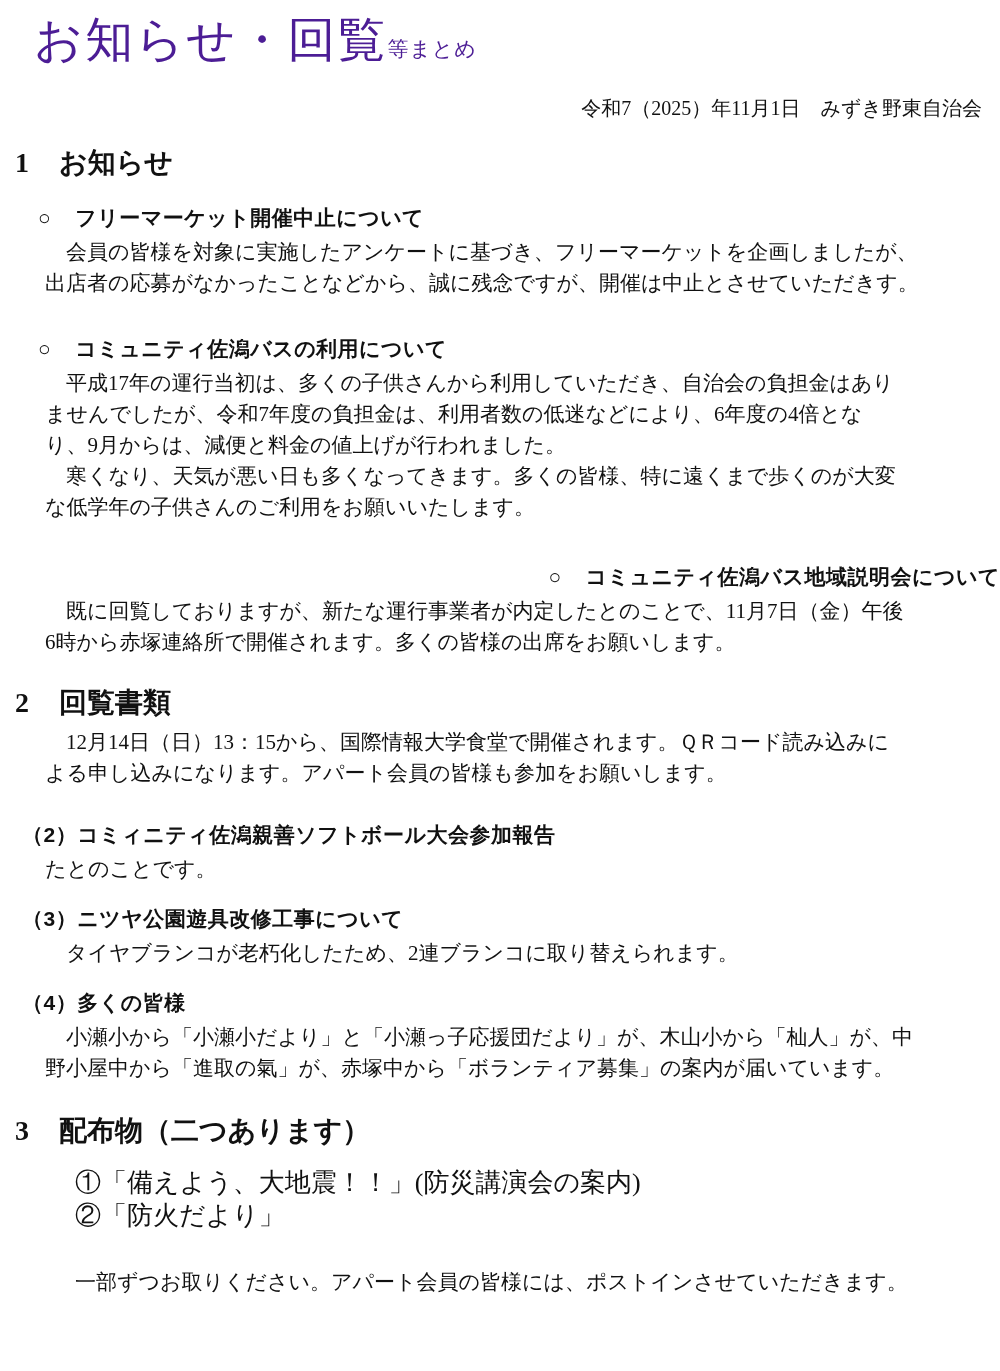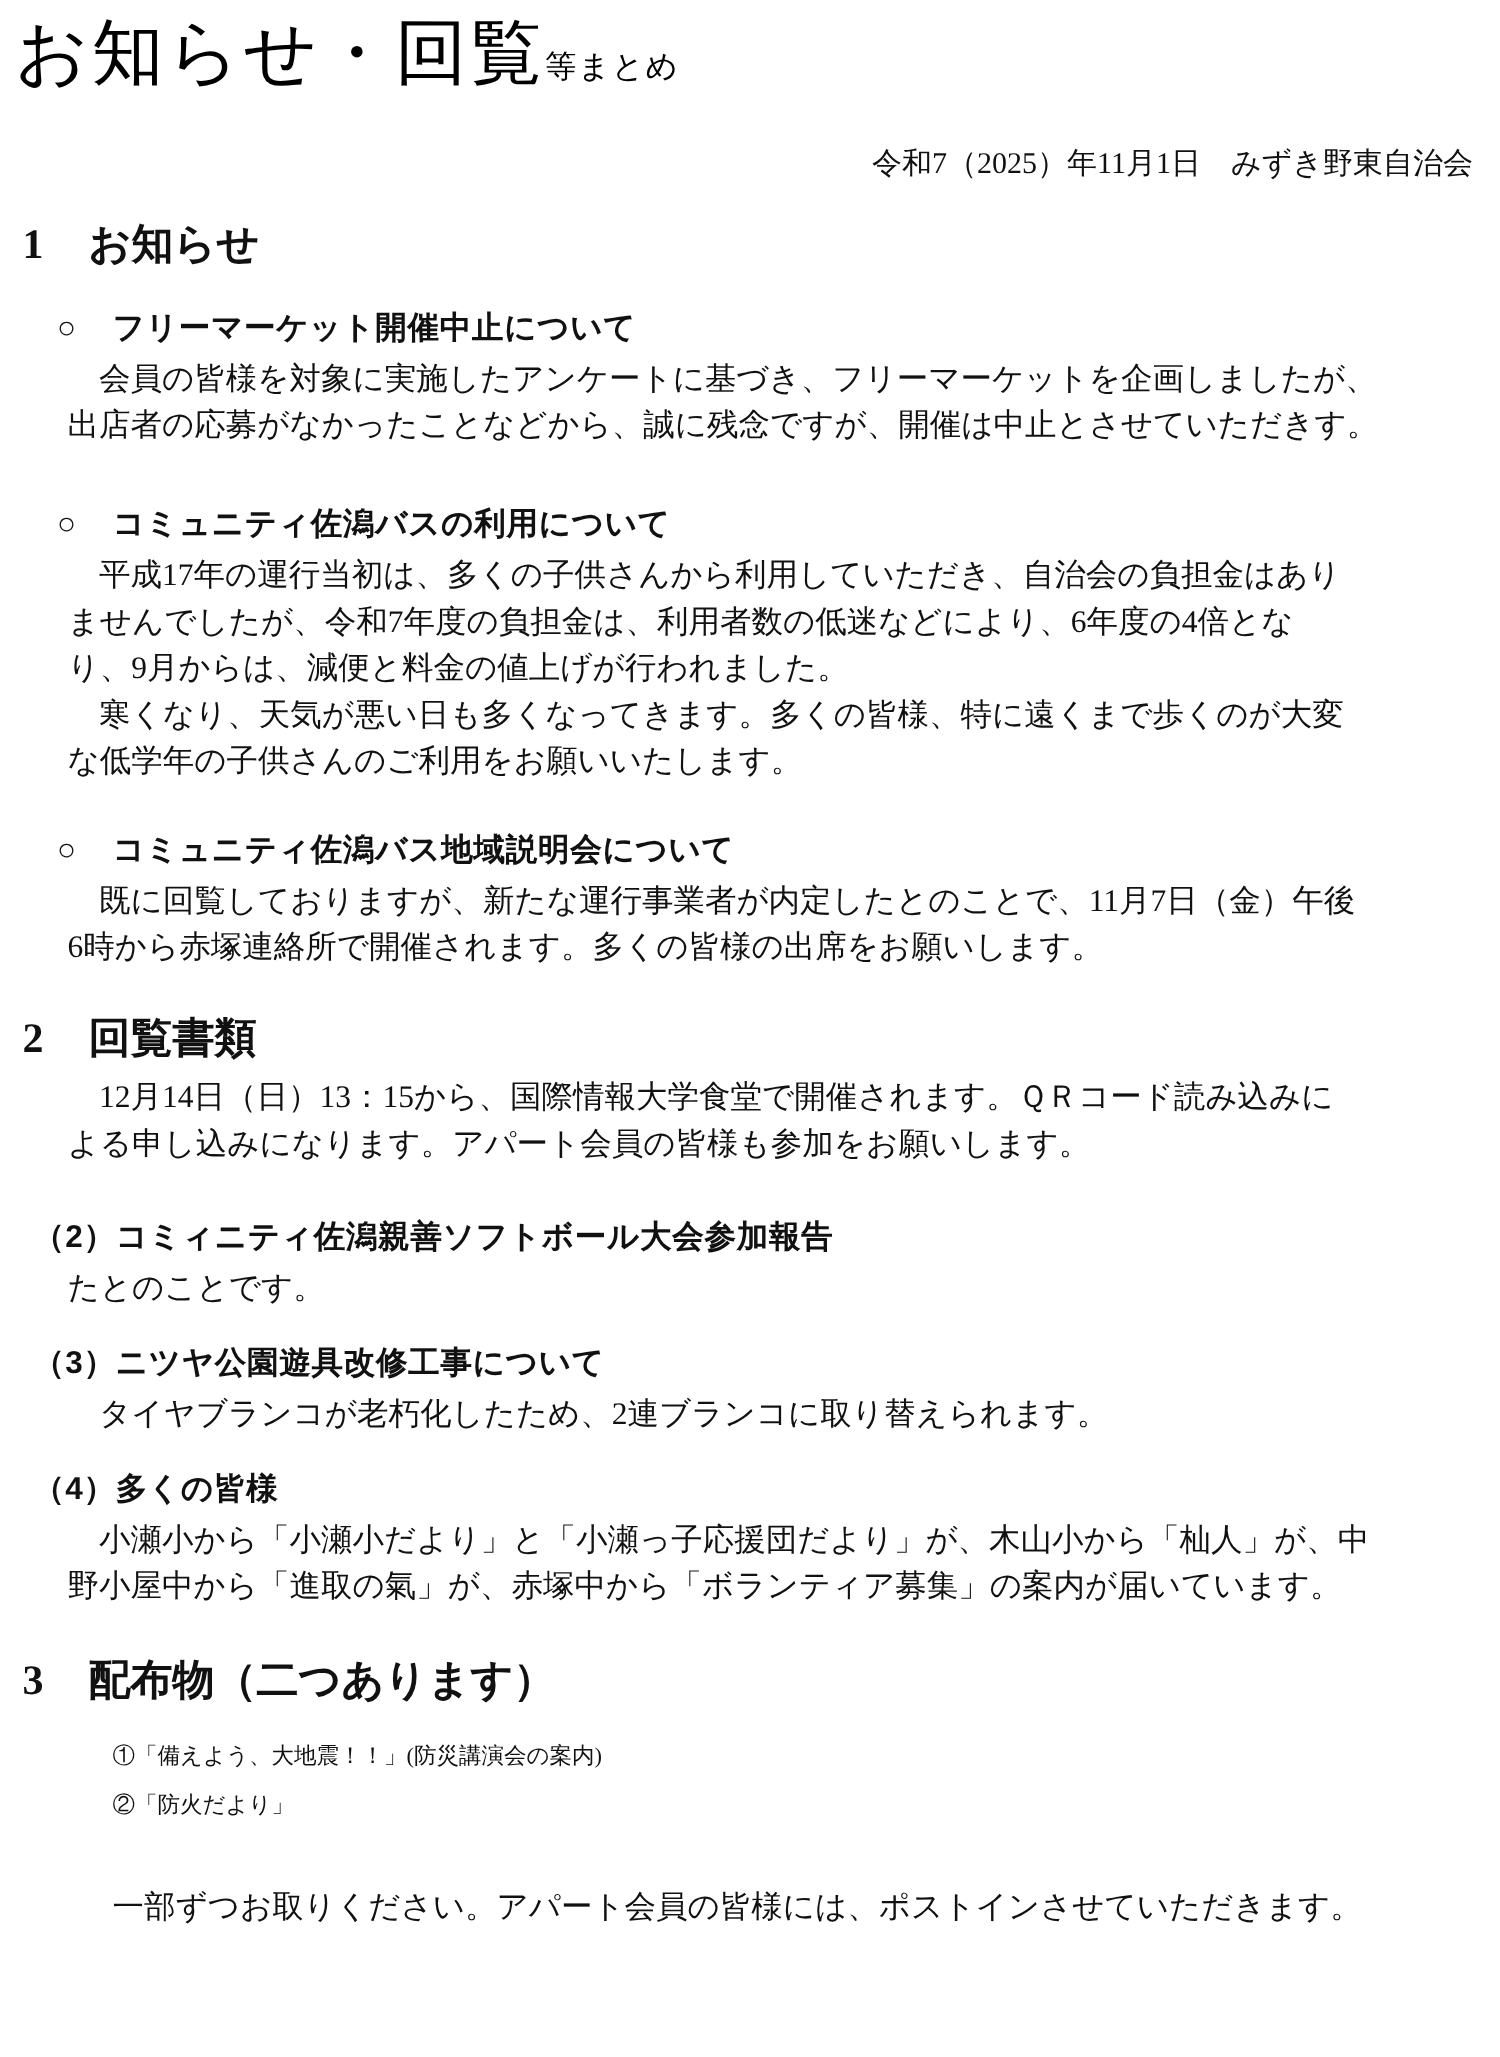--- a/index.html
+++ b/index.html
@@ -6,21 +6,21 @@
   html,body { background:#ffffff; }
   body {
     width:1000px; height:1371px;
     font-family:"Liberation Serif","DejaVu Serif",serif;
     color:#111111;
     overflow:hidden;
   }
   .page { width:1000px; height:1371px; position:relative; overflow:hidden; }
 
   
-  .doc-title { padding:12px 0 0 10px; line-height:1.15; color:#000000; font-family:Liberation Mono, monospace; }
+  .doc-title { padding:12px 0 0 34px; line-height:1.15; color:#4c1d95; font-family:Liberation Sans, sans-serif; }
   .title-main { font-size:48px; letter-spacing:2px; font-weight:400; }
   .title-suffix { font-size:21px; letter-spacing:1px; }
 
   
   .date-line { margin-top:28px; padding-right:18px; text-align:right; font-size:20px; }
 
   
   .sec-heading { margin-left:15px; font-size:28px; font-weight:bold; font-family:"Liberation Serif","DejaVu Serif",serif; }
   .sec-num { display:inline-block; margin-right:30px; }
   .mt-sec1 { margin-top:22px; }
@@ -28,37 +28,37 @@
   .mt-sec3 { margin-top:28px; }
 
   
   .circle-heading {
     margin-left:38px; font-size:21px; font-weight:bold;
     font-family:"Liberation Sans","DejaVu Sans",sans-serif; letter-spacing:0.5px;
   }
   .circle-marker { display:inline-block; margin-right:24px; font-weight:bold; }
   .mt-item1 { margin-top:22px; }
   .mt-item  { margin-top:36px; }
-  .mt-item3 { margin-top:29px; }
+  .mt-item3 { margin-top:40px;text-align:right; }
 
   
   .paren-heading {
     margin-left:22px; font-size:21px; font-weight:bold;
     font-family:"Liberation Sans","DejaVu Sans",sans-serif; letter-spacing:0.5px;
   }
   .mt-p1 { margin-top:6px; }
   .mt-p  { margin-top:32px; }
   .mt-p3 { margin-top:20px; }
 
   
   .para { margin:5px 20px 0 45px; font-size:21px; line-height:31px; }
   .line { white-space:pre; }
 
   
-  .dist-list { margin:16px 0 0 75px; font-size:15px; line-height:33px; }
+  .dist-list { margin:16px 0 0 75px; font-size:26px; line-height:33px; }
   .dist-note { margin:36px 20px 0 75px; font-size:21px; }
 </style>
 </head>
 <body>
 
 <div class="page">
 
   <div class="doc-title">
     <span class="title-main">お知らせ・回覧</span><span class="title-suffix">等まとめ</span>
   </div>

